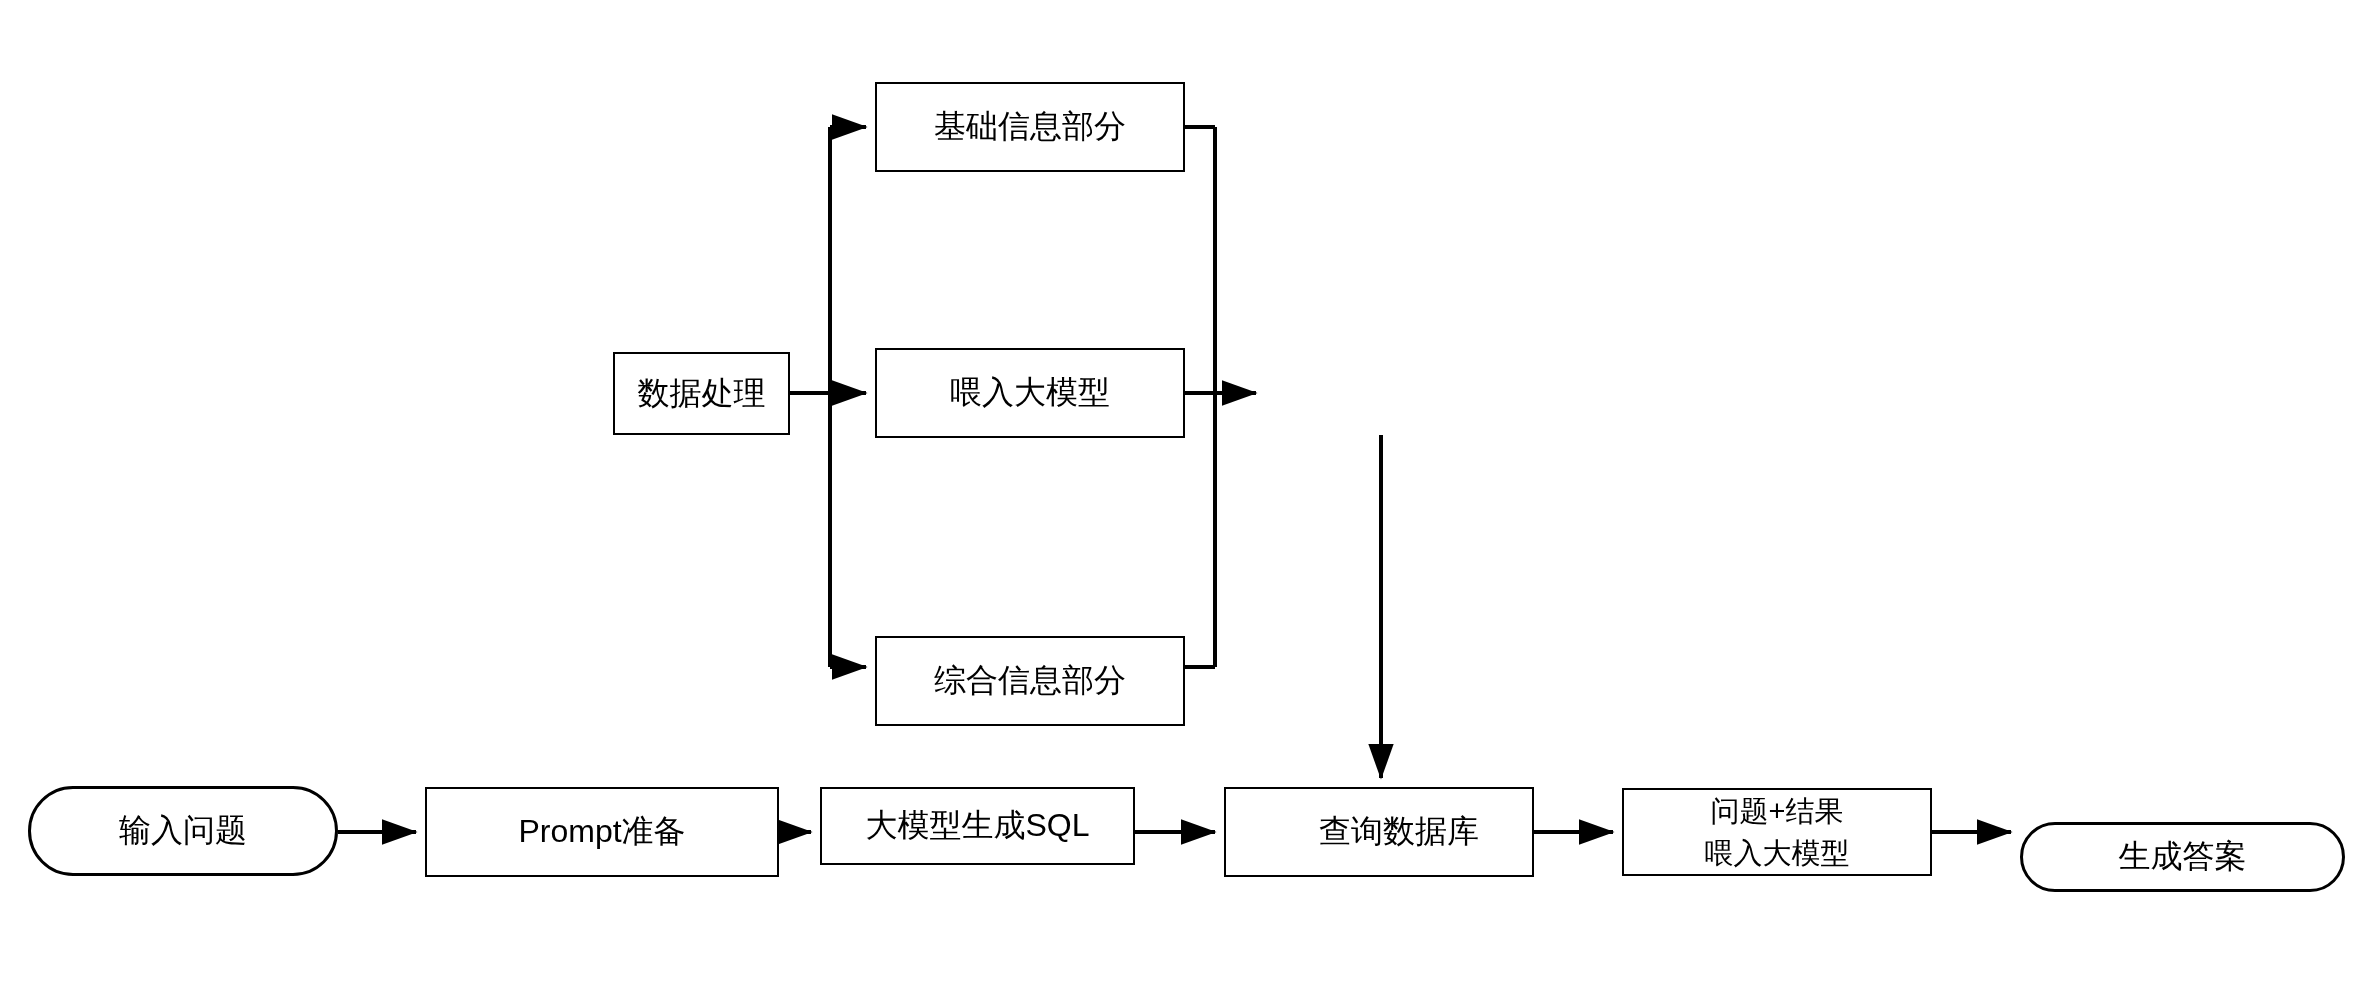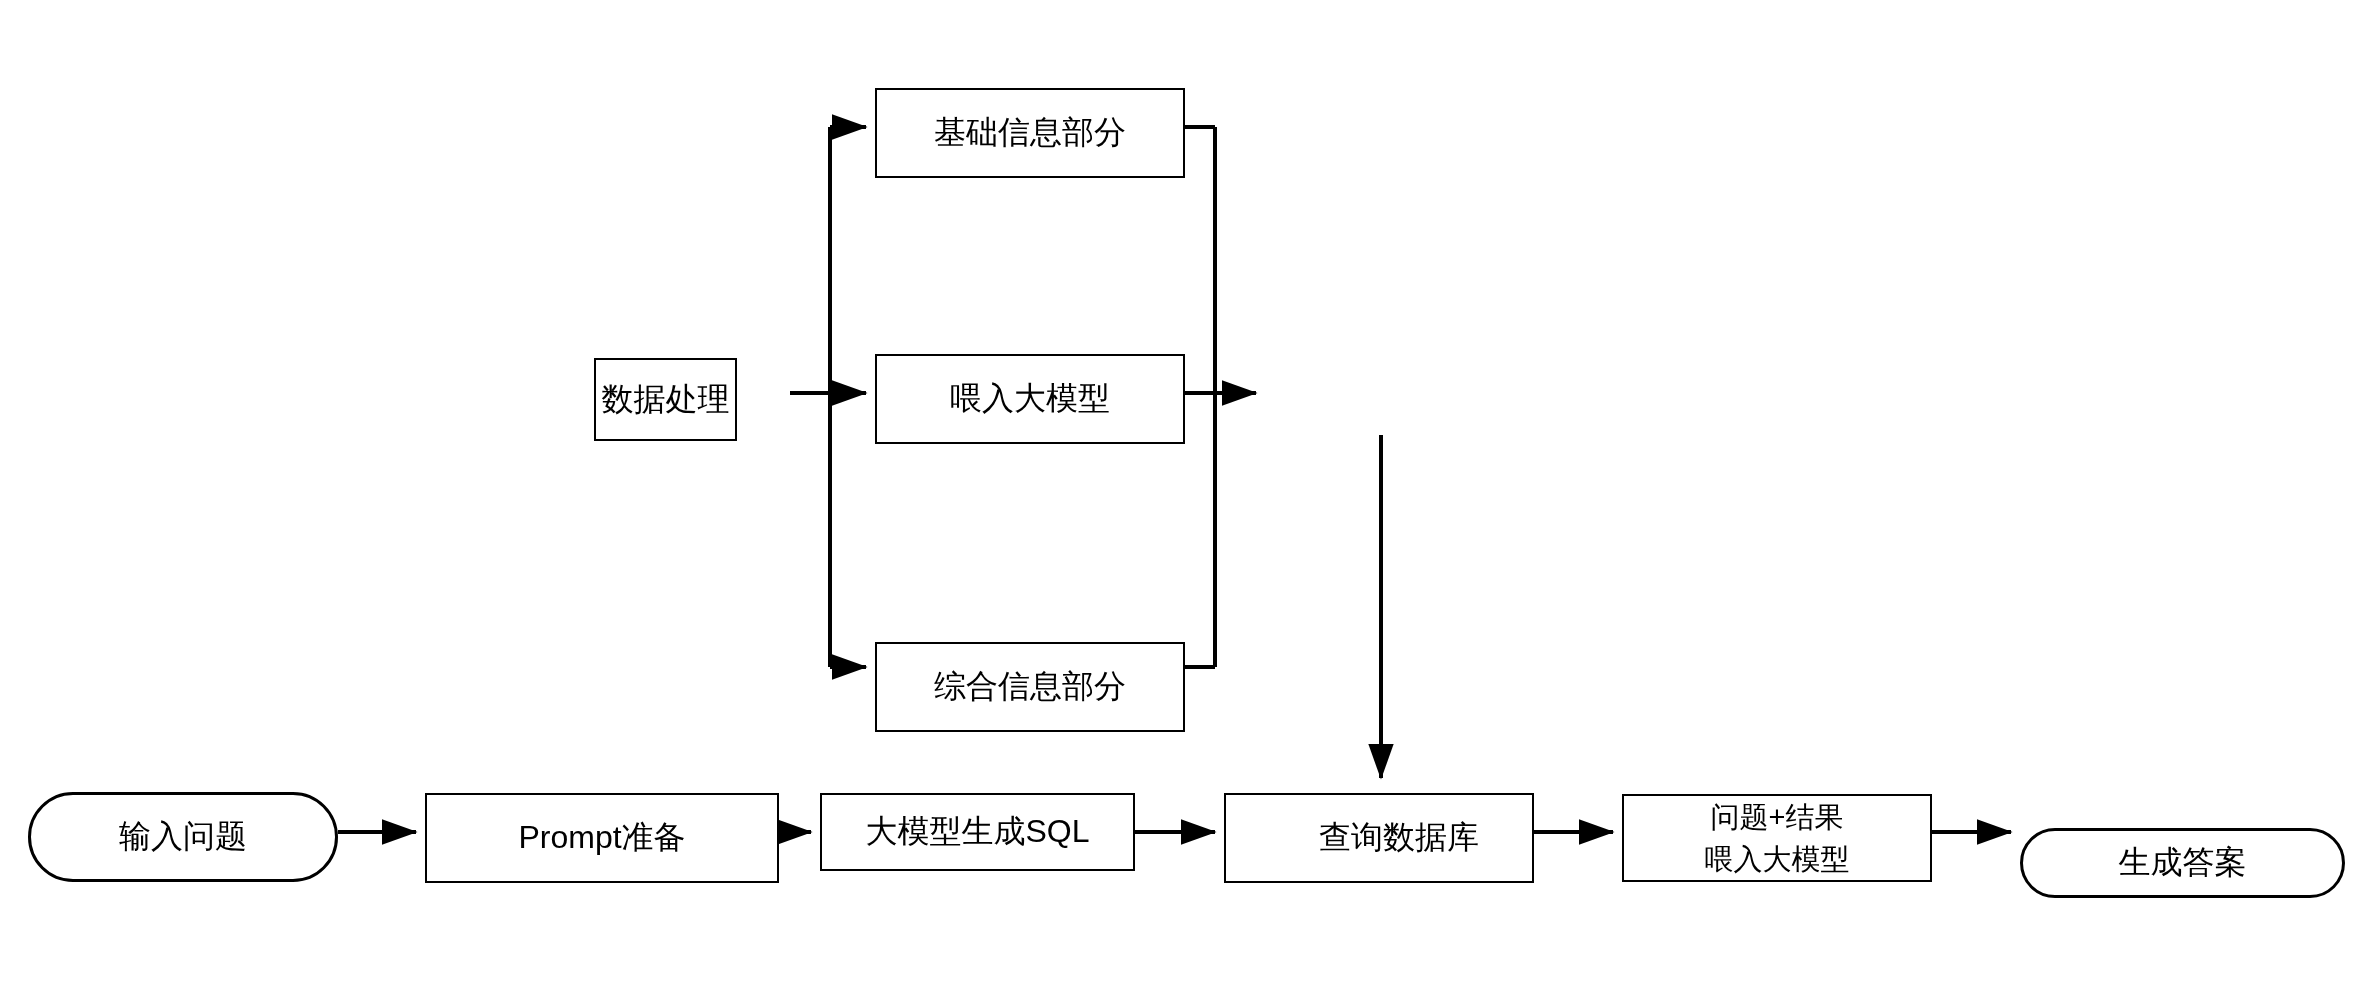--- a/index.html
+++ b/index.html
@@ -29,21 +29,20 @@
     box-sizing: border-box;
     display: flex;
     align-items: center;
     justify-content: center;
     text-align: center;
     background: #ffffff;
     color: #000000;
     line-height: 1.18;
     white-space: pre-line;
     z-index: 2;
-    margin-top: 6px;
   }
   .node.rect {
     border: 2px solid #000000;
     font-size: 32px;
   }
   .node.stadium {
     border: 3px solid #000000;
     border-radius: 999px;
     font-size: 32px;
   }
@@ -87,21 +86,21 @@
 
     <path class="edge-line" d="M 1381 435 L 1381 778" marker-end="url(#arrow)"></path>
 
     <path class="edge-line" d="M 338 832 L 416 832" marker-end="url(#arrow)"></path>
     <path class="edge-line" d="M 735 832 L 811 832" marker-end="url(#arrow)"></path>
     <path class="edge-line" d="M 1135 832 L 1215 832" marker-end="url(#arrow)"></path>
     <path class="edge-line" d="M 1534 832 L 1613 832" marker-end="url(#arrow)"></path>
     <path class="edge-line" d="M 1932 832 L 2011 832" marker-end="url(#arrow)"></path>
   </svg>
 
-  <div class="node rect" style="left:594px; top:352px; width:143px; height:83px;">
+  <div class="node rect" style="left:613px; top:352px; width:177px; height:83px;">
     <span>数据处理</span>
   </div>
 
   <div class="node rect" style="left:875px; top:82px; width:310px; height:90px;">
     <span>基础信息部分</span>
   </div>
 
   <div class="node rect" style="left:875px; top:348px; width:310px; height:90px;">
     <span>喂入大模型</span>
   </div>

